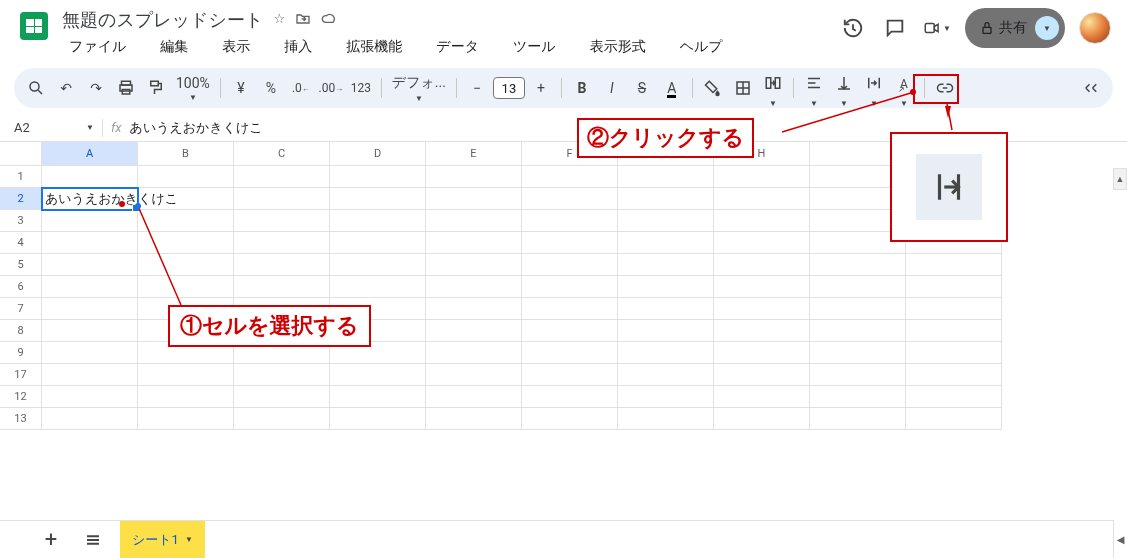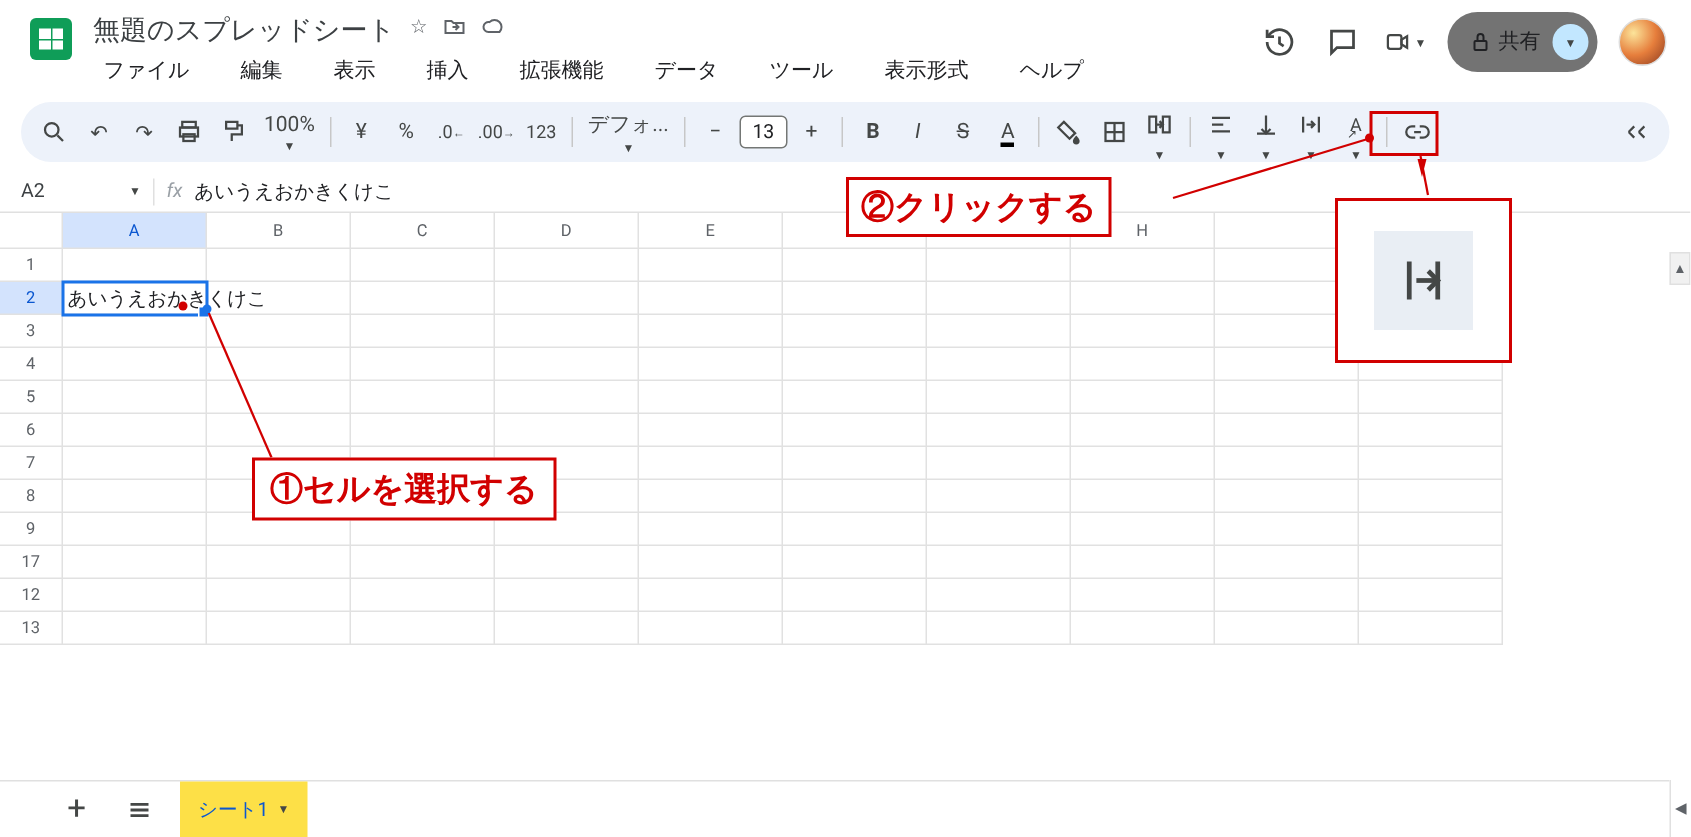--- a/index.html
+++ b/index.html
@@ -47,21 +47,21 @@
     .cell.selected::after { content:""; position:absolute; right:-3px; bottom:-3px; width:6px; height:6px; background:#1a73e8; border:1px solid #fff; border-radius:1px; }
     .bottom-bar { position:absolute; bottom:0; left:0; right:14px; height:38px; display:flex; align-items:center; border-top:1px solid #e0e0e0; padding-left:36px; gap:12px; background:#fff; }
     .bb-btn { width:30px; height:30px; display:flex; align-items:center; justify-content:center; color:#444746; cursor:pointer; border-radius:4px; }
     .sheet-tab { display:flex; align-items:center; gap:6px; padding:0 12px; height:38px; background:#fde047; color:#0b57d0; font-size:13px; border-radius:0; cursor:pointer; }
     .side-collapse { position:absolute; right:0; bottom:0; width:14px; height:38px; border-left:1px solid #e0e0e0; display:flex; align-items:center; justify-content:center; color:#5f6368; font-size:10px; cursor:pointer; background:#fff; }
     .scroll-up-btn { position:absolute; right:0; top:168px; width:14px; height:22px; display:flex; align-items:center; justify-content:center; color:#5f6368; font-size:9px; background:#f1f1f1; border:1px solid #e0e0e0; cursor:pointer;}
     
     
     .anno-box { position:absolute; border:2.5px solid #d10000; background:#fff; padding:4px 10px; font-size:22px; font-weight:700; color:#d10000; z-index:50; white-space:nowrap; }
     .anno-box-1 { left:168px; top:305px; }
-    .anno-box-2 { left:564px; top:118px; padding:3px 8px;text-align:center; }
+    .anno-box-2 { left:577px; top:118px; padding:3px 8px;text-align:center; }
     .anno-border-toolbar { position:absolute; left:913px; top:74px; width:46px; height:30px; border:2.5px solid #d10000; z-index:40; }
     .anno-border-thumb { position:absolute; left:890px; top:132px; width:118px; height:110px; border:2.5px solid #d10000; z-index:40; display:flex; align-items:center; justify-content:center; background:#fff; }
     .anno-thumb-inner { width:66px; height:66px; background:#e9eef4; display:flex; align-items:center; justify-content:center; }
     svg.anno-lines { position:absolute; left:0; top:0; z-index:45; pointer-events:none; }
     .dot-red { fill:#d10000; }
     .dot-blue { fill:#1a73e8; }
   </style>
 </head>
 <body>
 

